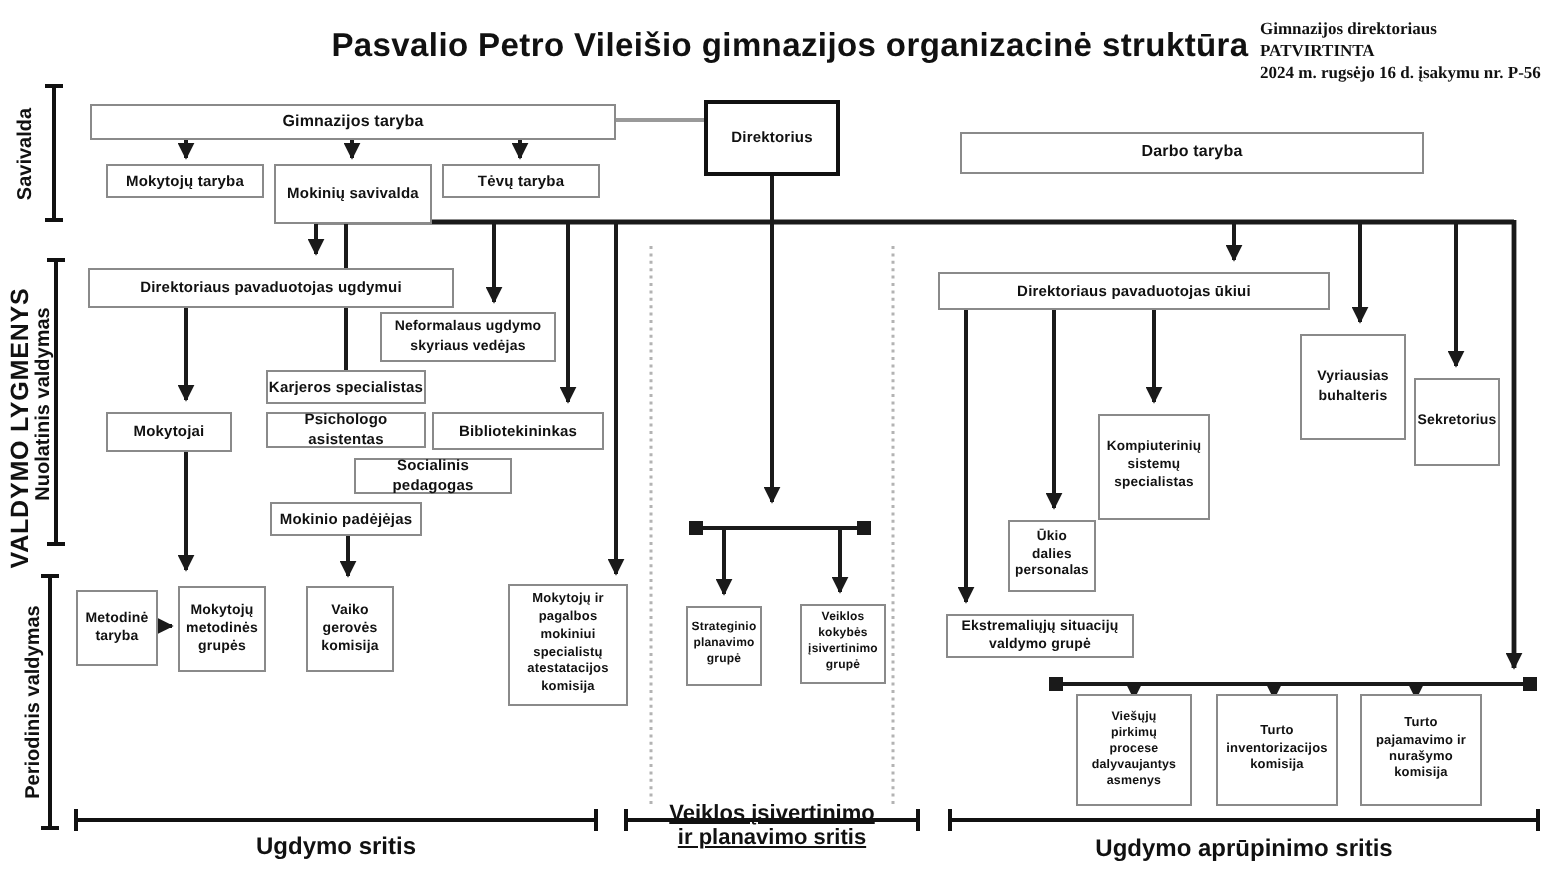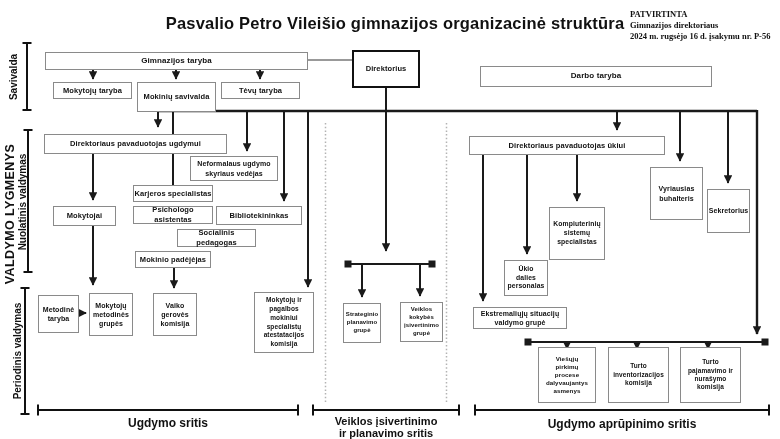--- a/index.html
+++ b/index.html
@@ -98,22 +98,22 @@
 
     <g stroke="#111" stroke-width="2" fill="none">
       <path d="M38,410 H298 M38,404.5 V415.5 M298,404.5 V415.5"></path>
       <path d="M313,410 H459 M313,404.5 V415.5 M459,404.5 V415.5"></path>
       <path d="M475,410 H769 M475,404.5 V415.5 M769,404.5 V415.5"></path>
     </g>
   </svg>
 
   <div class="title">Pasvalio Petro Vileišio gimnazijos organizacinė struktūra</div>
   <div class="approval">
+    <div>Gimnazijos direktoriaus</div>
     <div>PATVIRTINTA</div>
-    <div>Gimnazijos direktoriaus</div>
     <div>2024 m. rugsėjo 16 d. įsakymu nr. P-56</div>
   </div>
 
   <div class="vlabel" style="left:13px;top:77px;font-size:10px;">Savivalda</div>
   <div class="vlabel" style="left:10px;top:214px;font-size:12.5px;letter-spacing:.4px;">VALDYMO LYGMENYS</div>
   <div class="vlabel" style="left:22px;top:202px;font-size:10px;">Nuolatinis valdymas</div>
   <div class="vlabel" style="left:17px;top:351px;font-size:10px;">Periodinis valdymas</div>
 
   <div class="node" style="left:45px;top:52px;width:263px;height:18px;font-size:8px;">Gimnazijos taryba</div>
   <div class="node" style="left:53px;top:82px;width:79px;height:17px;font-size:7.5px;">Mokytojų taryba</div>
@@ -173,17 +173,17 @@
 asmenys</div>
   <div class="node" style="left:608px;top:347px;width:61px;height:56px;font-size:6.5px;">Turto
 inventorizacijos
 komisija</div>
   <div class="node" style="left:680px;top:347px;width:61px;height:56px;font-size:6.5px;">Turto
 pajamavimo ir
 nurašymo
 komisija</div>
 
   <div class="section-label" style="left:168px;top:417px;">Ugdymo sritis</div>
-  <div class="section-label" style="left:386px;top:415px;font-size:11px;line-height:12px;">Veiklos įsivertinimo
+  <div class="section-label" style="left:386px;top:401px;font-size:11px;line-height:12px;text-decoration:underline;">Veiklos įsivertinimo
 ir planavimo sritis</div>
   <div class="section-label" style="left:622px;top:418px;">Ugdymo aprūpinimo sritis</div>
 
 </div>
 
 </body></html>

